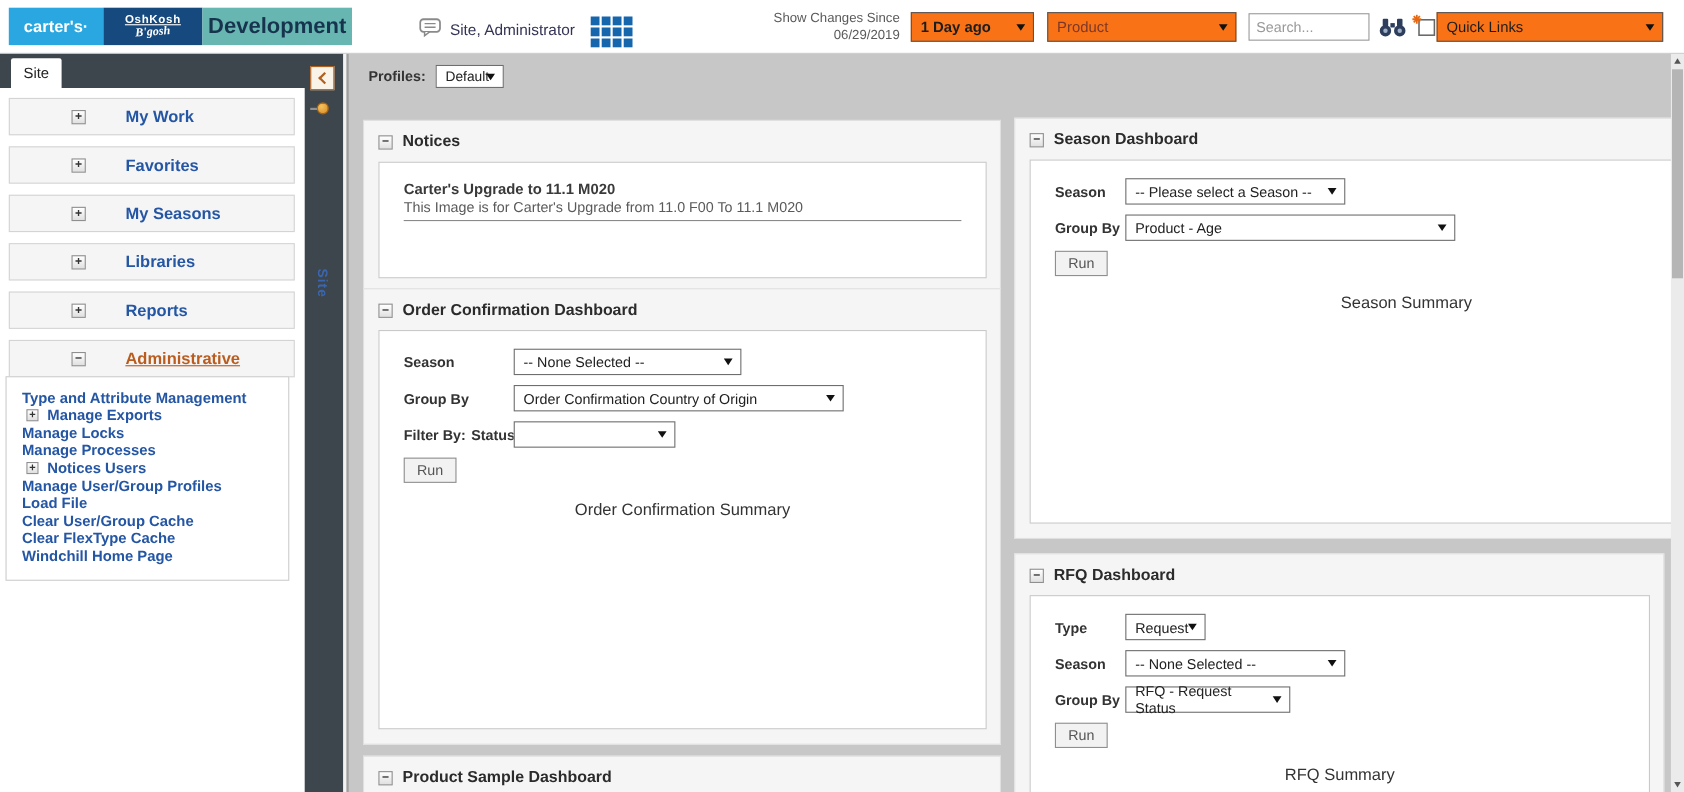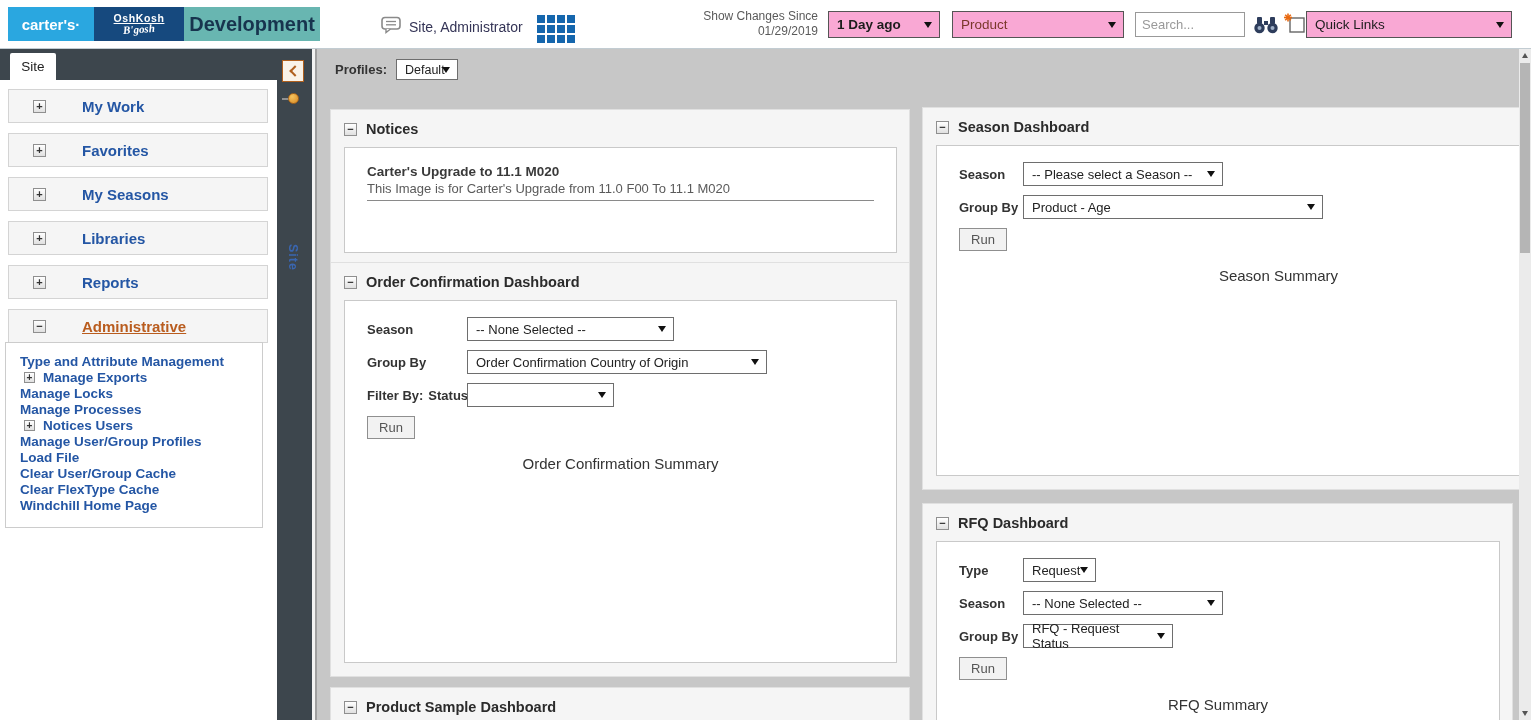--- a/index.html
+++ b/index.html
@@ -18,40 +18,40 @@
   .osh-bottom { font-family:"Liberation Serif", serif; font-style:italic; font-weight:bold; font-size:11px; transform:rotate(-4deg); margin-top:1px; }
   .logo-dev { position:absolute; left:184px; top:7px; width:136px; height:34px; background:#68b6b1;
             color:#17344e; font-weight:bold; font-size:20px; display:flex; align-items:center; justify-content:center; }
   .chat-icon { position:absolute; left:381px; top:16px; }
   .user-label { position:absolute; left:409px; top:19px; font-size:14px; color:#343456; }
   .grid-icon { position:absolute; left:537px; top:15px; display:grid; grid-template-columns:repeat(4,8px);
             grid-auto-rows:8px; gap:2px; }
   .grid-icon span { background:#1566ad; }
   .show-changes { position:absolute; left:690px; top:9px; width:128px; text-align:right;
             font-size:12px; color:#5a5a5a; line-height:15px; }
-  .hsel { position:absolute; top:11px; height:27px; background:#f9a8d4; border:1px solid #555;
+  .hsel { position:absolute; top:11px; height:27px; background:#f97316; border:1px solid #555;
           box-sizing:border-box; display:flex; align-items:center; padding:0 22px 0 8px; font-size:13.5px; color:#1d1d1d; cursor:default; }
   .hsel::after, .fselect::after { content:""; position:absolute; right:7px; top:50%; margin-top:-3px;
           border-left:4.5px solid transparent; border-right:4.5px solid transparent; border-top:6px solid #111; }
   .sel-timerange { left:828px; width:112px; font-weight:bold; }
   .sel-product  { left:952px; width:172px; color:#7a382a; }
   .sel-quicklinks { left:1306px; width:206px; }
   .search-input { position:absolute; left:1135px; top:12px; width:110px; height:25px; border:1px solid #999;
           box-sizing:border-box; font-family:inherit; font-size:13px; padding:0 6px; color:#333; }
   .search-input::placeholder { color:#999; }
   .binoculars-icon { position:absolute; left:1253px; top:15px; }
   .newitem-icon { position:absolute; left:1283px; top:13px; }
 
   
   .sidebar { position:absolute; left:0; top:49px; width:312px; height:671px; background:#3d464d; }
   .side-tab { position:absolute; left:10px; top:4px; width:46px; height:27px; background:#fff; color:#222;
           font-size:13.5px; display:flex; align-items:center; justify-content:center; border-radius:2px 2px 0 0; }
   .side-panel { position:absolute; left:0; top:31px; width:277px; height:640px; background:#fff; }
   .nav-item { position:relative; margin:0 0 10px 8px; width:260px; height:34px; background:#f5f5f5;
-          border:1px solid #d4d4d4; box-sizing:border-box; display:flex; align-items:center; cursor:pointer; }
+          border:1px solid #d4d4d4; box-sizing:border-box; display:flex; align-items:center; cursor:pointer;padding-left:32px; }
   .nav-item:first-child { margin-top:9px; }
   .pm { width:13px; height:13px; border:1px solid #8f8f8f; background:linear-gradient(#fff,#e0e0e0);
           color:#333; font-weight:bold; font-size:11px; line-height:11px; text-align:center; box-sizing:border-box; flex:none; }
   .pm.small { width:11px; height:11px; font-size:10px; line-height:9px; }
   .pm.plus::before { content:"+"; } .pm.minus::before { content:"\2212"; }
   .nav-item .pm { margin-left:24px; }
   .nav-label { margin-left:36px; font-weight:bold; font-size:15px; color:#2456a4; }
   .nav-item.admin .nav-label { color:#b95c1e; text-decoration:underline; }
   .admin-box { position:absolute; left:5px; top:262px; width:258px; height:186px; background:#fff;
           border:1px solid #ccc; box-sizing:border-box; padding:10px 0 0 14px; }
@@ -142,21 +142,21 @@
         <span></span>
         <span></span>
       <span></span>
         <span></span>
         <span></span>
         <span></span>
     </span>
 
     <div class="show-changes">
       <div>Show Changes Since</div>
-      <div>01/29/2019</div>
+      <div>06/29/2019</div>
     </div>
 
     <div class="hsel sel-timerange">1 Day ago</div>
     <div class="hsel sel-product">Product</div>
     <input class="search-input" type="text" placeholder="Search..." style="">
     <span class="binoculars-icon">
       <svg width="26" height="19" viewBox="0 0 26 19">
         <rect x="4" y="2" width="5" height="7" rx="1" fill="#2e3d5c"></rect>
         <rect x="17" y="2" width="5" height="7" rx="1" fill="#2e3d5c"></rect>
         <rect x="11" y="6" width="4" height="4" fill="#2e3d5c"></rect>

